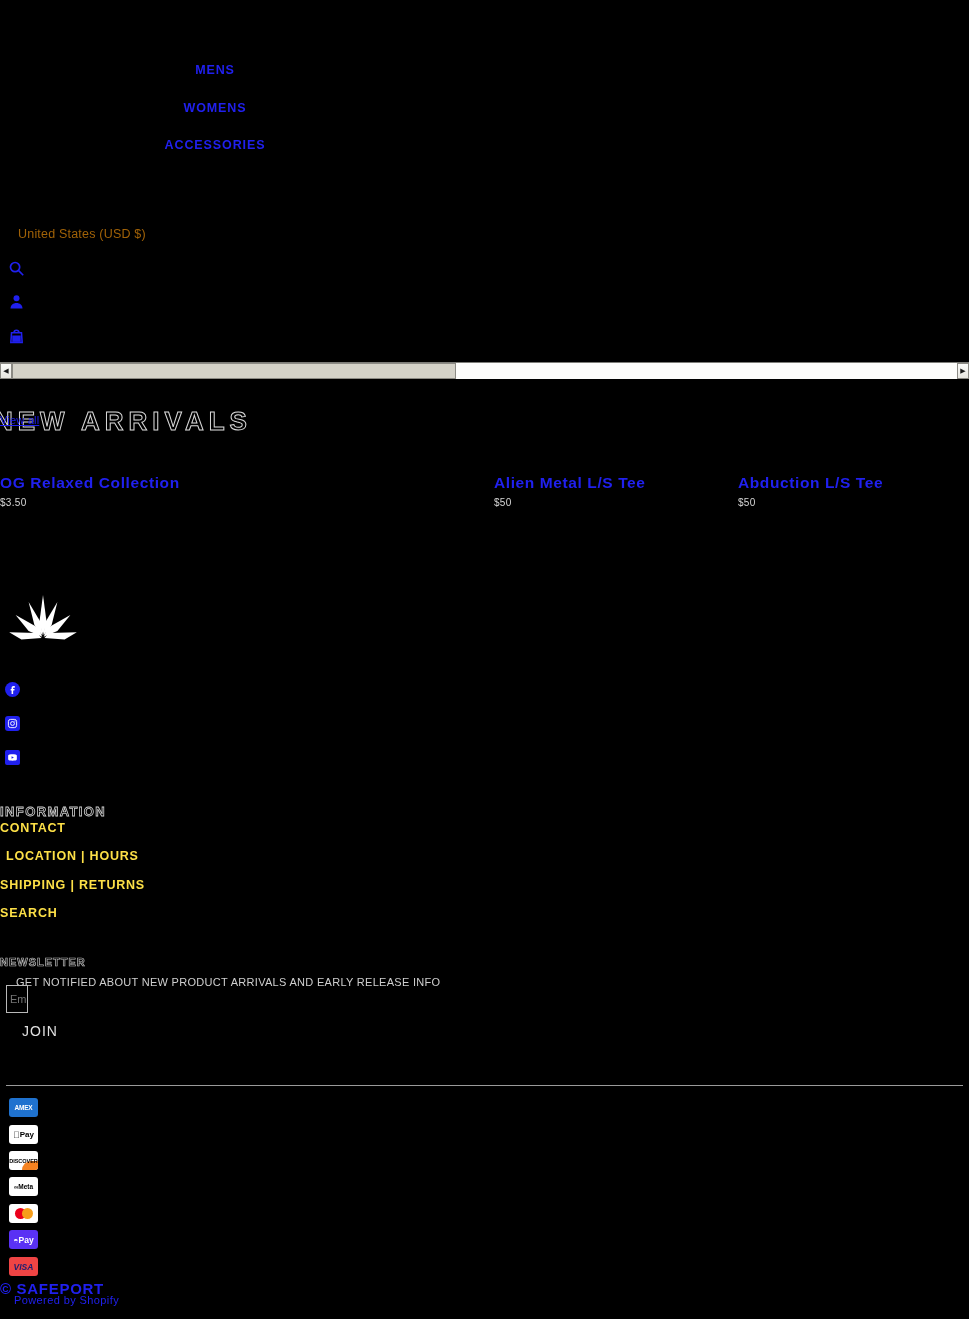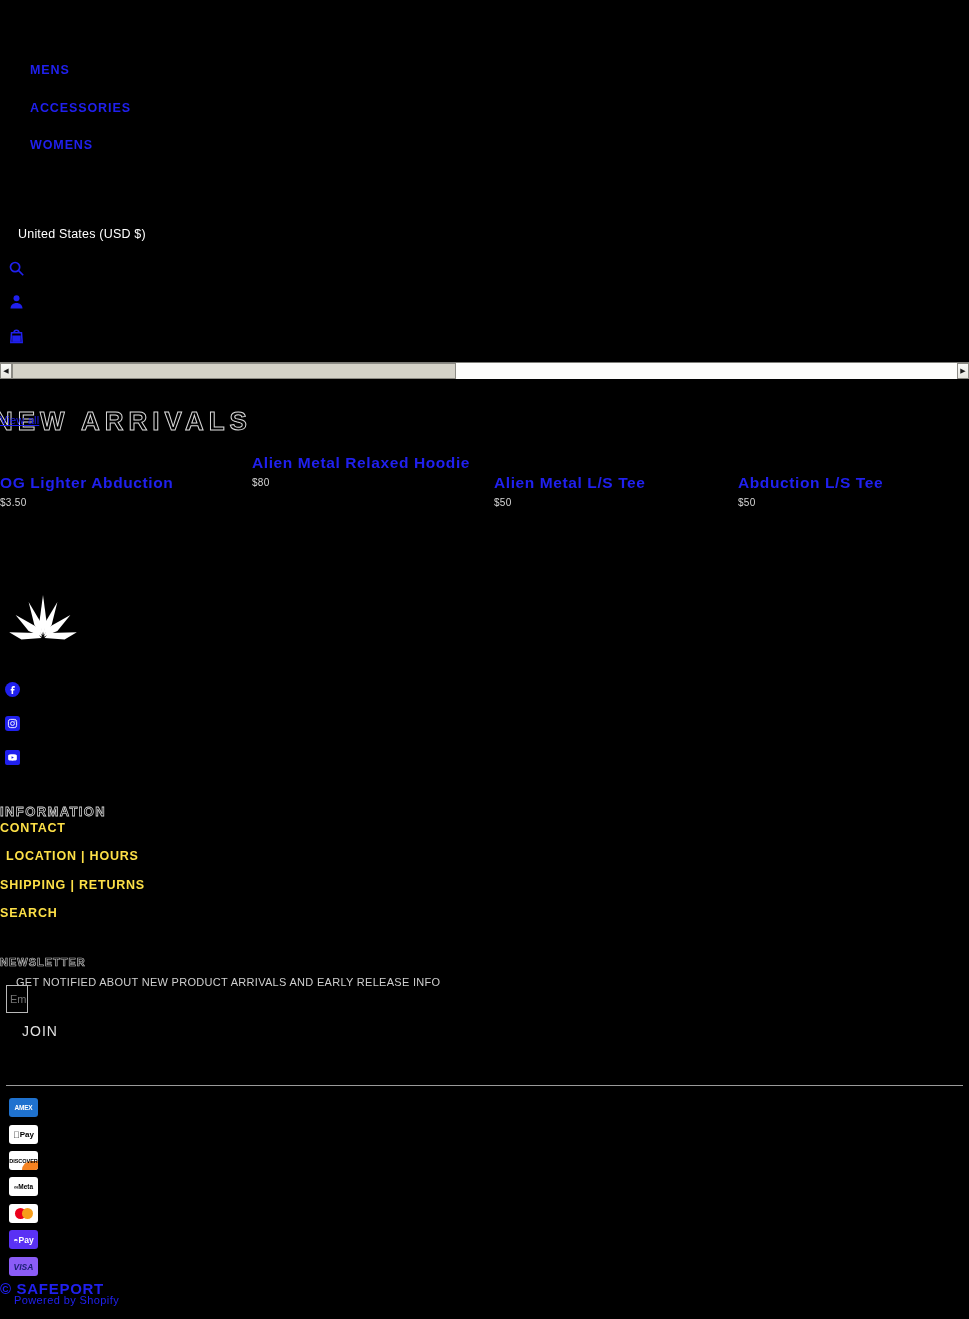--- a/index.html
+++ b/index.html
@@ -12,38 +12,38 @@
   }
   body {
     font-family: "Liberation Sans", sans-serif;
     color: #ffffff;
     position: relative;
   }
 
   .page { position: relative; width: 969px; height: 1319px; }
 
   
-  .nav { position: absolute; left: 0; top: 52px; width: 400px; }
+  .nav { position: absolute; left: 0; top: 52px; width: 400px; text-align: center; }
   .nav-item {
     display: block;
     color: #2020ee;
     font-size: 12.5px;
     font-weight: 700;
     letter-spacing: 0.9px;
     text-decoration: none;
     padding: 0 0 0 30px;
     height: 37.5px;
     line-height: 37.5px;
   }
   .country {
     position: absolute;
     left: 18px;
     top: 227px;
     font-size: 12.5px;
-    color: #ffffff;
+    color: #a16207;
     letter-spacing: 0.2px;
     background: none;
     border: none;
     font-family: "Liberation Sans", sans-serif;
     padding: 0;
     text-align: left;
   }
 
   .icon-btn {
     position: absolute;
@@ -227,21 +227,21 @@
     font-weight: 700;
     font-family: "Liberation Sans", sans-serif;
     overflow: hidden;
   }
   .pay-0 { top: 1098px; background: #1f72cf; color: #ffffff; letter-spacing: -0.2px; }
   .pay-1 { top: 1125px; background: #ffffff; color: #000000; font-size: 8px; }
   .pay-2 { top: 1151px; background: #ffffff; color: #000000; font-size: 5.6px; letter-spacing: -0.1px; }
   .pay-3 { top: 1177px; background: #ffffff; color: #000000; font-size: 6.5px; }
   .pay-4 { top: 1204px; background: #ffffff; }
   .pay-5 { top: 1230px; background: #5a31f4; color: #ffffff; font-size: 8.5px; }
-  .pay-6 { top: 1257px; background: #8b5cf6; color: #1a1f71; font-size: 8.5px; font-style: italic; }
+  .pay-6 { top: 1257px; background: #ef4444; color: #1a1f71; font-size: 8.5px; font-style: italic; }
 
   .disc-swoosh {
     position: absolute; right: 0; bottom: 0;
     width: 16px; height: 9px;
     background: #f58220;
     border-top-left-radius: 14px;
   }
   .mc-dot { width: 11px; height: 11px; border-radius: 50%; }
   .mc-red { background: #eb001b; margin-right: -4px; }
   .mc-yel { background: #f79e1b; }
@@ -265,22 +265,22 @@
     white-space: nowrap;
   }
 </style>
 </head>
 <body>
 
 <div class="page">
 
   <nav class="nav">
     <a class="nav-item" href="#">MENS</a>
+    <a class="nav-item" href="#">WOMENS</a>
     <a class="nav-item" href="#">ACCESSORIES</a>
-    <a class="nav-item" href="#">WOMENS</a>
   </nav>
 
   <button class="country">United States (USD $)</button>
 
   <button class="icon-btn icon-search" aria-label="Search">
     <svg viewBox="0 0 24 24" fill="none" stroke="currentColor" stroke-width="2.4">
       <circle cx="10" cy="10" r="6.5"></circle>
         <line x1="15" y1="15" x2="21.5" y2="21.5"></line>
     </svg>
   </button>
@@ -302,26 +302,22 @@
     <div class="sb-track">
       <div class="sb-thumb"></div>
     </div>
     <div class="sb-arrow">▶</div>
   </div>
 
   <h2 class="section-title">NEW ARRIVALS</h2>
   <a class="view-all" href="#">View all</a>
 
   <div class="product prod-0">
-    <a class="p-title" href="#">OG Lighter Abduction</a>
+    <a class="p-title" href="#">OG Relaxed Collection</a>
     <span class="p-price">$3.50</span>
-  </div>
-  <div class="product prod-1">
-    <a class="p-title" href="#">Alien Metal Relaxed Hoodie</a>
-    <span class="p-price">$80</span>
   </div>
   <div class="product prod-2">
     <a class="p-title" href="#">Alien Metal L/S Tee</a>
     <span class="p-price">$50</span>
   </div>
   <div class="product prod-3">
     <a class="p-title" href="#">Abduction L/S Tee</a>
     <span class="p-price">$50</span>
   </div>
 

